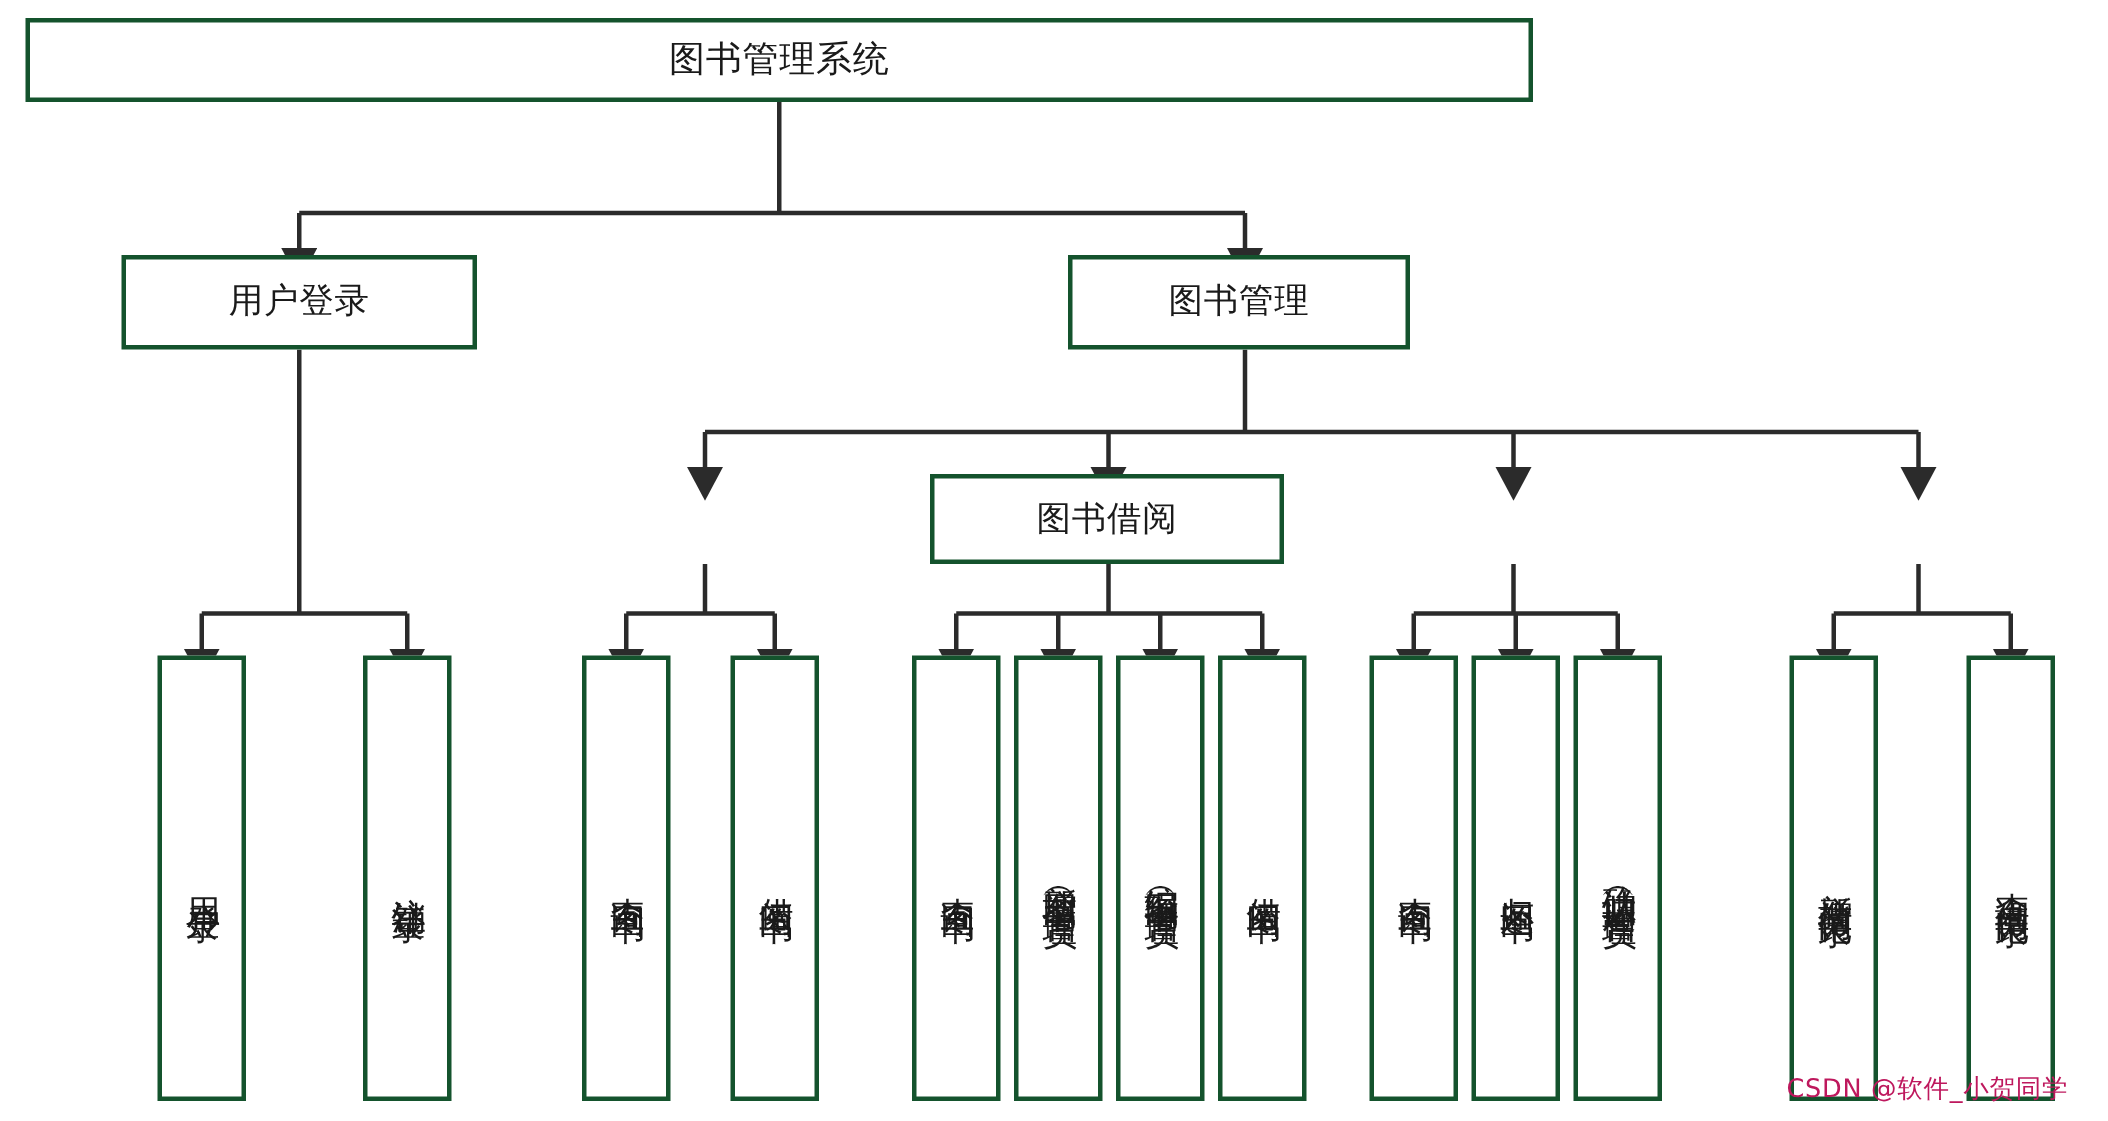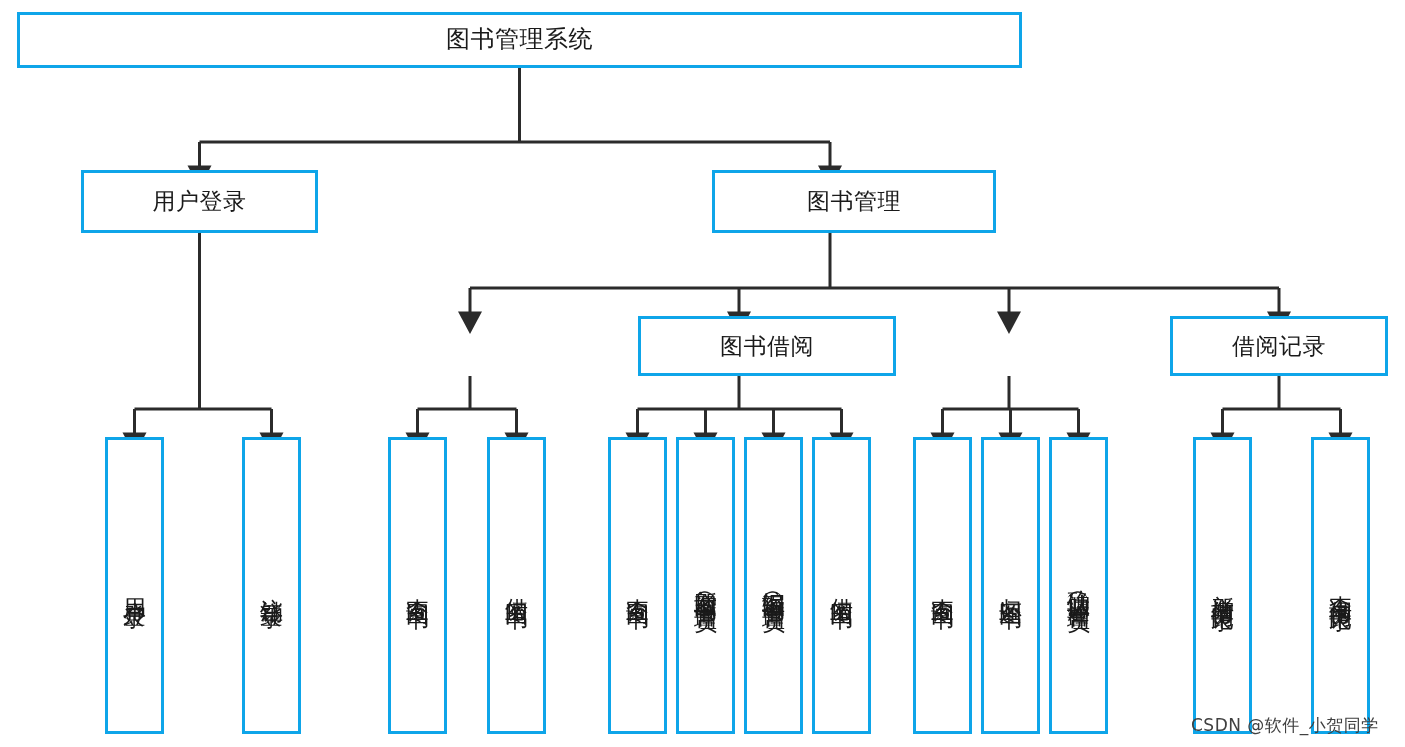--- a/index.html
+++ b/index.html
@@ -22,21 +22,21 @@
     left: 0;
     top: 0;
     width: 1405px;
     height: 747px;
     pointer-events: none;
   }
   .node {
     position: absolute;
     box-sizing: border-box;
     background: #ffffff;
-    border: 3px solid #0ea5e9;
+    border: 3px solid #14532d;
     display: flex;
     align-items: center;
     justify-content: center;
     color: #1a1a1a;
   }
   .node-label {
     display: block;
     line-height: 1.06;
     letter-spacing: 0.5px;
     white-space: nowrap;
@@ -57,21 +57,21 @@
     max-height: 272px;
     white-space: normal;
   }
   .node.root .node-label { font-size: 24px; }
 
   .watermark {
     position: absolute;
     left: 1191px;
     top: 714px;
     font-size: 17px;
-    color: #404040;
+    color: #be185d;
     letter-spacing: 0.5px;
     white-space: nowrap;
     font-family: "DejaVu Sans", "Liberation Sans", sans-serif;
   }
 </style>
 </head>
 <body>
 
 <div id="canvas">
 
@@ -119,33 +119,30 @@
   </svg>
 
   <div class="node root horizontal" id="n-root" style="left: 17px; top: 12px; width: 1005px; height: 56px;">
     <span class="node-label">图书管理系统</span>
   </div>
 
   <div class="node horizontal" id="n-user_login" style="left: 81px; top: 170px; width: 237px; height: 63px;">
     <span class="node-label">用户登录</span>
   </div>
 
-  <div class="node horizontal" id="n-book_manage" style="left: 712px; top: 170px; width: 284px; height: 63px;">
+  <div class="node horizontal" id="n-book_manage" style="left: 712px; top: 170px; width: 228px; height: 63px;">
     <span class="node-label">图书管理</span>
   </div>
 
 
-  <div class="node horizontal" id="n-book_borrow" style="left: 638px; top: 316px; width: 258px; height: 60px;">
+  <div class="node horizontal" id="n-book_borrow" style="left: 620px; top: 316px; width: 236px; height: 60px;">
     <span class="node-label">图书借阅</span>
   </div>
 
 
-  <div class="node horizontal" id="n-borrow_record" style="left: 1170px; top: 316px; width: 218px; height: 60px;">
-    <span class="node-label">借阅记录</span>
-  </div>
 
   <div class="node vertical" id="n-leaf_user_login" style="left: 105px; top: 437px; width: 59px; height: 297px;">
     <span class="node-label">用户登录</span>
   </div>
 
   <div class="node vertical" id="n-leaf_logout" style="left: 242px; top: 437px; width: 59px; height: 297px;">
     <span class="node-label">注销登录</span>
   </div>
 
   <div class="node vertical" id="n-leaf_query_book_rec" style="left: 388px; top: 437px; width: 59px; height: 297px;">

